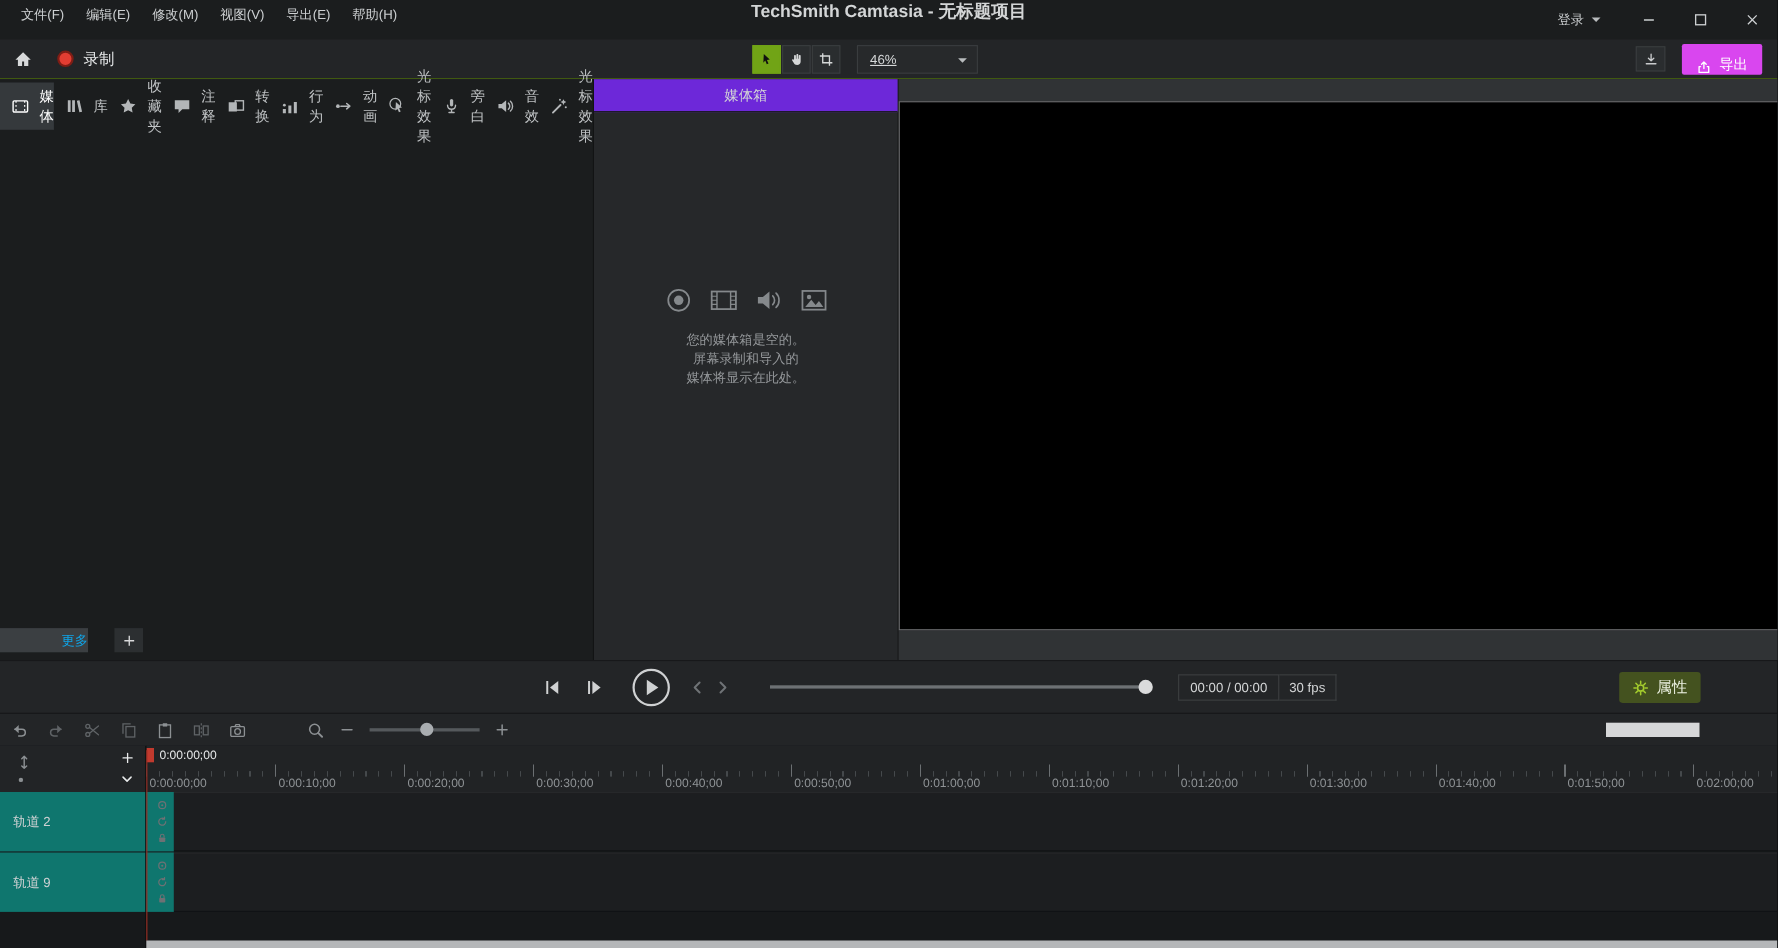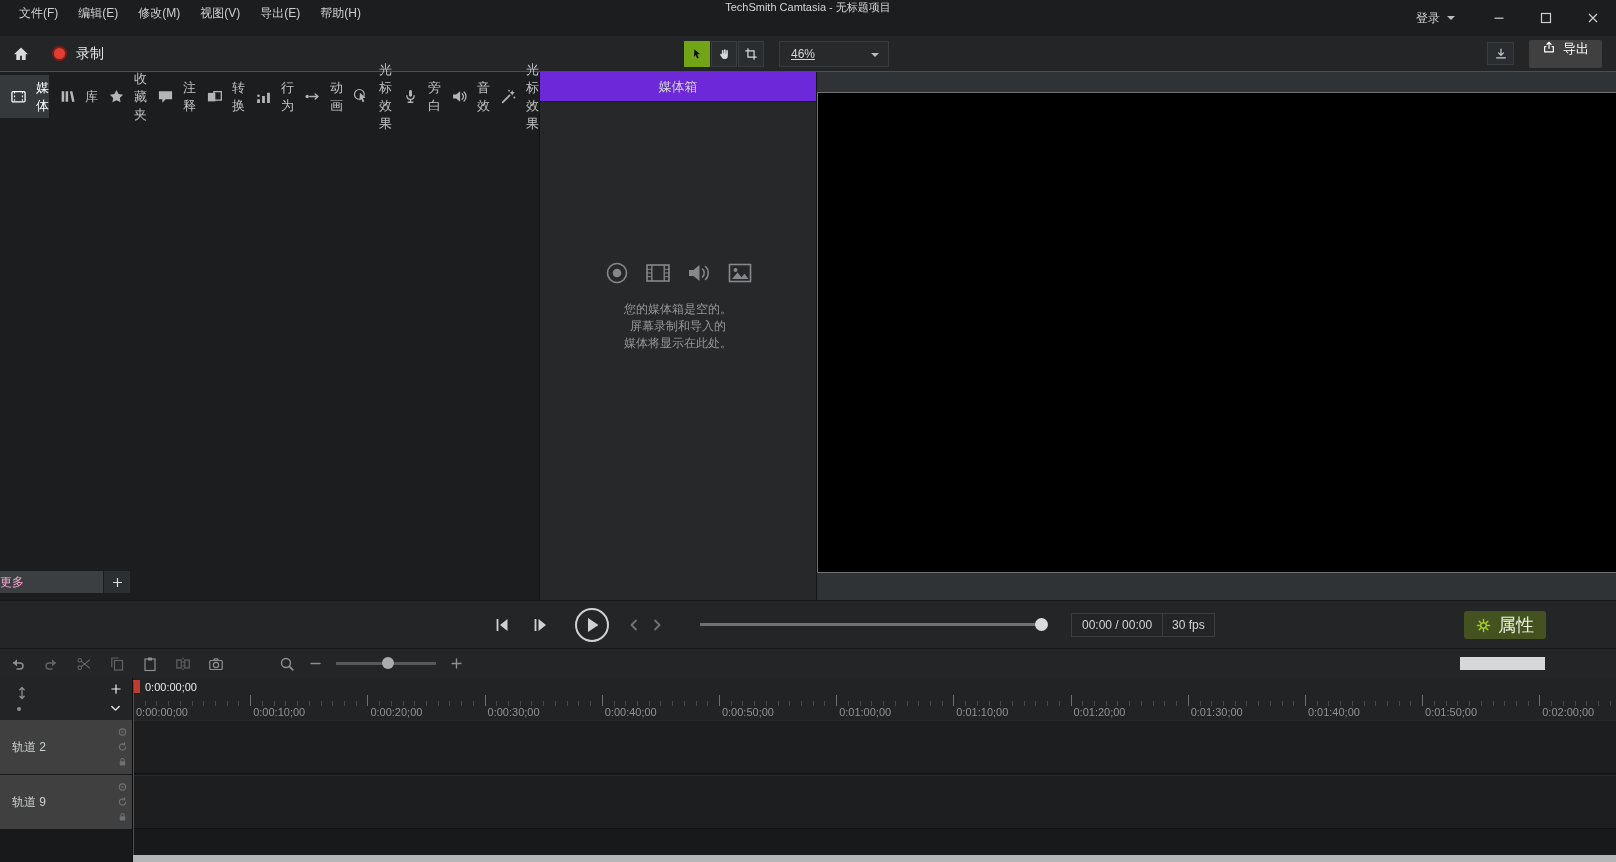--- a/index.html
+++ b/index.html
@@ -5,48 +5,48 @@
   * { margin:0; padding:0; box-sizing:border-box; }
   html,body { background:#000; }
   body { font-family:"Liberation Sans","DejaVu Sans",sans-serif; }
   svg { display:block; }
   .window { width:1616px; height:862px; background:#222426; display:flex; flex-direction:column; overflow:hidden; position:relative; color:#cdd0d2; }
 
   
   .titlebar { flex:0 0 36px; background:#1b1d1e; display:flex; position:relative; font-size:12px; }
   .menubar { display:flex; margin-left:10px; gap:2px; z-index:2; }
   .menu-item { padding:5px 9px; color:#cdd0d2; cursor:default; }
-  .tb-title { position:absolute; left:0; right:0; text-align:center; font-size:11px; color:#d3d5d6; }
+  .tb-title { position:absolute; left:0; right:0; text-align:center; font-size:16px; color:#d3d5d6;font-weight:bold; }
   .tb-right { margin-left:auto; display:flex; align-items:center; z-index:2; height:100%; }
   .signin { display:flex; align-items:center; gap:7px; padding:0 20px; height:100%; }
   .caret-down { width:0; height:0; border-left:4px solid transparent; border-right:4px solid transparent; border-top:4px solid #b9bcbe; }
   .winbtn { width:47px; height:100%; display:flex; align-items:center; justify-content:center; color:#cdd0d2; }
 
   
   .toolbar { flex:0 0 36px; background:#232527; border-bottom:1px solid #44600f; display:flex; align-items:center; position:relative; }
   .home-btn { width:42px; height:100%; display:flex; align-items:center; justify-content:center; color:#d7d9da; }
   .record-btn { display:flex; align-items:center; gap:9px; padding:0 10px; color:#e6e8e9; font-size:14px; height:100%; }
   .rec-dot { width:15px; height:15px; border-radius:50%; background:#e23d32; border:2px solid #7e1d15; }
   .tools { position:absolute; left:684px; top:5px; display:flex; }
   .tool-btn { width:26px; height:26px; background:#2a2d2f; border:1px solid #3a3d3f; display:flex; align-items:center; justify-content:center; color:#d5d7d8; margin-right:1px; }
   .tool-btn.selected { background:#71a416; border-color:#71a416; color:#101010; }
   .zoom-select { margin-left:14px; width:110px; height:26px; background:#27292b; border:1px solid #3a3d3f; display:flex; align-items:center; font-size:12px; color:#d5d7d8; padding-left:11px; position:relative;text-decoration:underline; }
   .zoom-select .caret-down { position:absolute; right:9px; top:11px; }
   .tb2-right { margin-left:auto; display:flex; align-items:center; gap:15px; margin-right:14px; }
   .download-btn { width:27px; height:23px; background:#2a2d2f; border:1px solid #3a3d3f; display:flex; align-items:center; justify-content:center; color:#c9cbcd; }
-  .export-btn { height:28px; background:#404040; color:#fff; display:flex; align-items:flex-start; gap:7px; padding:0 13px; font-size:13px; border-radius:2px; }
+  .export-btn { height:28px; background:#d946ef; color:#fff; display:flex; align-items:flex-end; gap:7px; padding:0 13px; font-size:13px; border-radius:2px; }
 
   
   .main { flex:0 0 528px; display:flex; position:relative; background:#303335; min-height:0; }
   .sidebar { flex:0 0 103px; background:#1b1d1e; border-right:1px solid #121314; display:flex; flex-direction:row; padding-top:3px; }
   .side-item { height:43px; display:flex; align-items:center; gap:9px; padding-left:10px; color:#bfc2c4; font-size:13px; }
   .side-item .sicon { flex:0 0 17px; color:#b3b6b8; }
   .side-item.selected { background:#35393c; color:#fff; }
   .side-item.selected .sicon { color:#fff; }
-  .more-strip { position:absolute; left:0; bottom:7px; width:103px; height:22px; background:#3b3f42; color:#f9a8d4; font-size:12px; display:flex; align-items:center; justify-content:flex-start; z-index:2; }
+  .more-strip { position:absolute; left:0; bottom:7px; width:80px; height:22px; background:#3b3f42; color:#0ea5e9; font-size:12px; display:flex; align-items:center; justify-content:flex-end; z-index:2; }
   .plus-btn { position:absolute; left:104px; bottom:7px; width:26px; height:22px; background:#2c2f31; display:flex; align-items:center; justify-content:center; color:#d9dadb; z-index:2; }
 
   .mediabin { flex:0 0 277px; background:#26282a; border-right:1px solid #141516; display:flex; flex-direction:column; }
   .mb-header { flex:0 0 30px; background:#6d28d9; color:#d3d5d6; font-size:13px; display:flex; align-items:center; justify-content:center; border-bottom:1px solid #161718; }
   .mb-empty { margin-top:158px; display:flex; flex-direction:column; align-items:center; }
   .mb-icons { display:flex; gap:15px; align-items:center; color:#85898c; }
   .mb-text { margin-top:15px; text-align:center; color:#95989b; font-size:12px; line-height:17px; }
   .import-btn { margin-top:21px; width:190px; height:33px; background:#71a416; color:#fff; font-size:13px; display:flex; align-items:center; justify-content:center; border-radius:2px; }
 
   .canvas { flex:1; display:flex; justify-content:center; align-items:flex-start; padding-top:20px; background:#303335; }
@@ -57,21 +57,21 @@
   .pb-cluster { position:absolute; left:492px; top:0; height:100%; display:flex; align-items:center; }
   .pb-btn { display:flex; align-items:center; justify-content:center; color:#cfd1d2; }
   .pb-step { margin-right:18px; }
   .pb-play { margin:0 16px 0 6px; }
   .pb-chev { color:#6f7376; margin-right:7px; }
   .scrub { margin-left:28px; width:345px; height:3px; background:#6d7174; position:relative; }
   .scrub-thumb { position:absolute; right:-3px; top:-5px; width:13px; height:13px; border-radius:50%; background:#dadbdc; }
   .time-group { margin-left:26px; display:flex; font-size:12px; color:#d3d5d6; }
   .timebox { border:1px solid #3c3f41; padding:4px 10px; }
   .fpsbox { border:1px solid #3c3f41; border-left:none; padding:4px 9px; }
-  .props-btn { position:absolute; right:70px; top:10px; height:28px; background:#44521f; border-radius:3px; display:flex; align-items:center; gap:7px; padding:0 12px; color:#ebf0e1; font-size:18px; }
+  .props-btn { position:absolute; right:70px; top:10px; height:28px; background:#44521f; border-radius:3px; display:flex; align-items:center; gap:7px; padding:0 12px; color:#ebf0e1; font-size:14px; }
   .props-btn .gear { color:#a3cb2d; }
 
   
   .tl-toolbar { flex:0 0 30px; background:#232527; border-top:1px solid #17181a; display:flex; align-items:center; padding-left:10px; gap:17px; color:#8c9093; position:relative; }
   .tli { display:flex; align-items:center; justify-content:center; }
   .tli.dim { color:#5f6366; }
   .zoomgrp { margin-left:38px; display:flex; align-items:center; gap:14px; }
   .zslider { width:100px; height:3px; background:#55595c; position:relative; }
   .zthumb { position:absolute; left:46px; top:-5px; width:12px; height:12px; border-radius:50%; background:#a9adb0; }
   .tl-lightbar { position:absolute; right:71px; top:8px; width:85px; height:13px; background:#d6d7d8; }
@@ -91,21 +91,21 @@
   .ticks { height:11px; background-repeat:no-repeat;
     background-image:
       repeating-linear-gradient(90deg,#6b6f72 0 1px,transparent 1px 117.2px),
       repeating-linear-gradient(90deg,#45494c 0 1px,transparent 1px 11.72px);
     background-size:100% 11px, 100% 5px;
     background-position:bottom left, bottom left; }
   .ruler-labels { display:flex; height:14px; font-size:11px; color:#8f9396; overflow:hidden; }
   .ruler-labels span { flex:0 0 117.2px; padding-left:3px; white-space:nowrap; }
   .track { position:absolute; left:0; right:0; height:54px; }
   .track.t2 { top:42px; } .track.t1 { top:97px; }
-  .track-header { position:absolute; left:0; top:0; width:133px; height:100%; background:#404040; display:flex; align-items:center; padding-left:12px; color:#ced1d3; font-size:12px; z-index:2; }
+  .track-header { position:absolute; left:0; top:0; width:158px; height:100%; background:#0f766e; display:flex; align-items:center; padding-left:12px; color:#ced1d3; font-size:12px; z-index:2; }
   .track-minis { position:absolute; right:5px; top:50%; transform:translateY(-50%); display:flex; flex-direction:column; gap:4px; align-items:center; color:#6d7174; }
   .track-body { position:absolute; left:133px; right:0; top:0; bottom:0; background:#1c1e20; border-top:1px solid #26282a; border-bottom:1px solid #101214; }
   .v-sep { position:absolute; left:132px; top:0; bottom:0; width:1px; background:#0e0f10; z-index:3; }
   .ph-line { position:absolute; left:133px; top:4px; bottom:7px; width:1px; background:#9e2f25; z-index:4; }
   .h-scroll { position:absolute; left:133px; right:0; bottom:0; height:7px; background:#232527; z-index:5; }
   .h-thumb { height:100%; width:100%; background:#b4b6b8; }
 </style>
 </head>
 <body>
 

